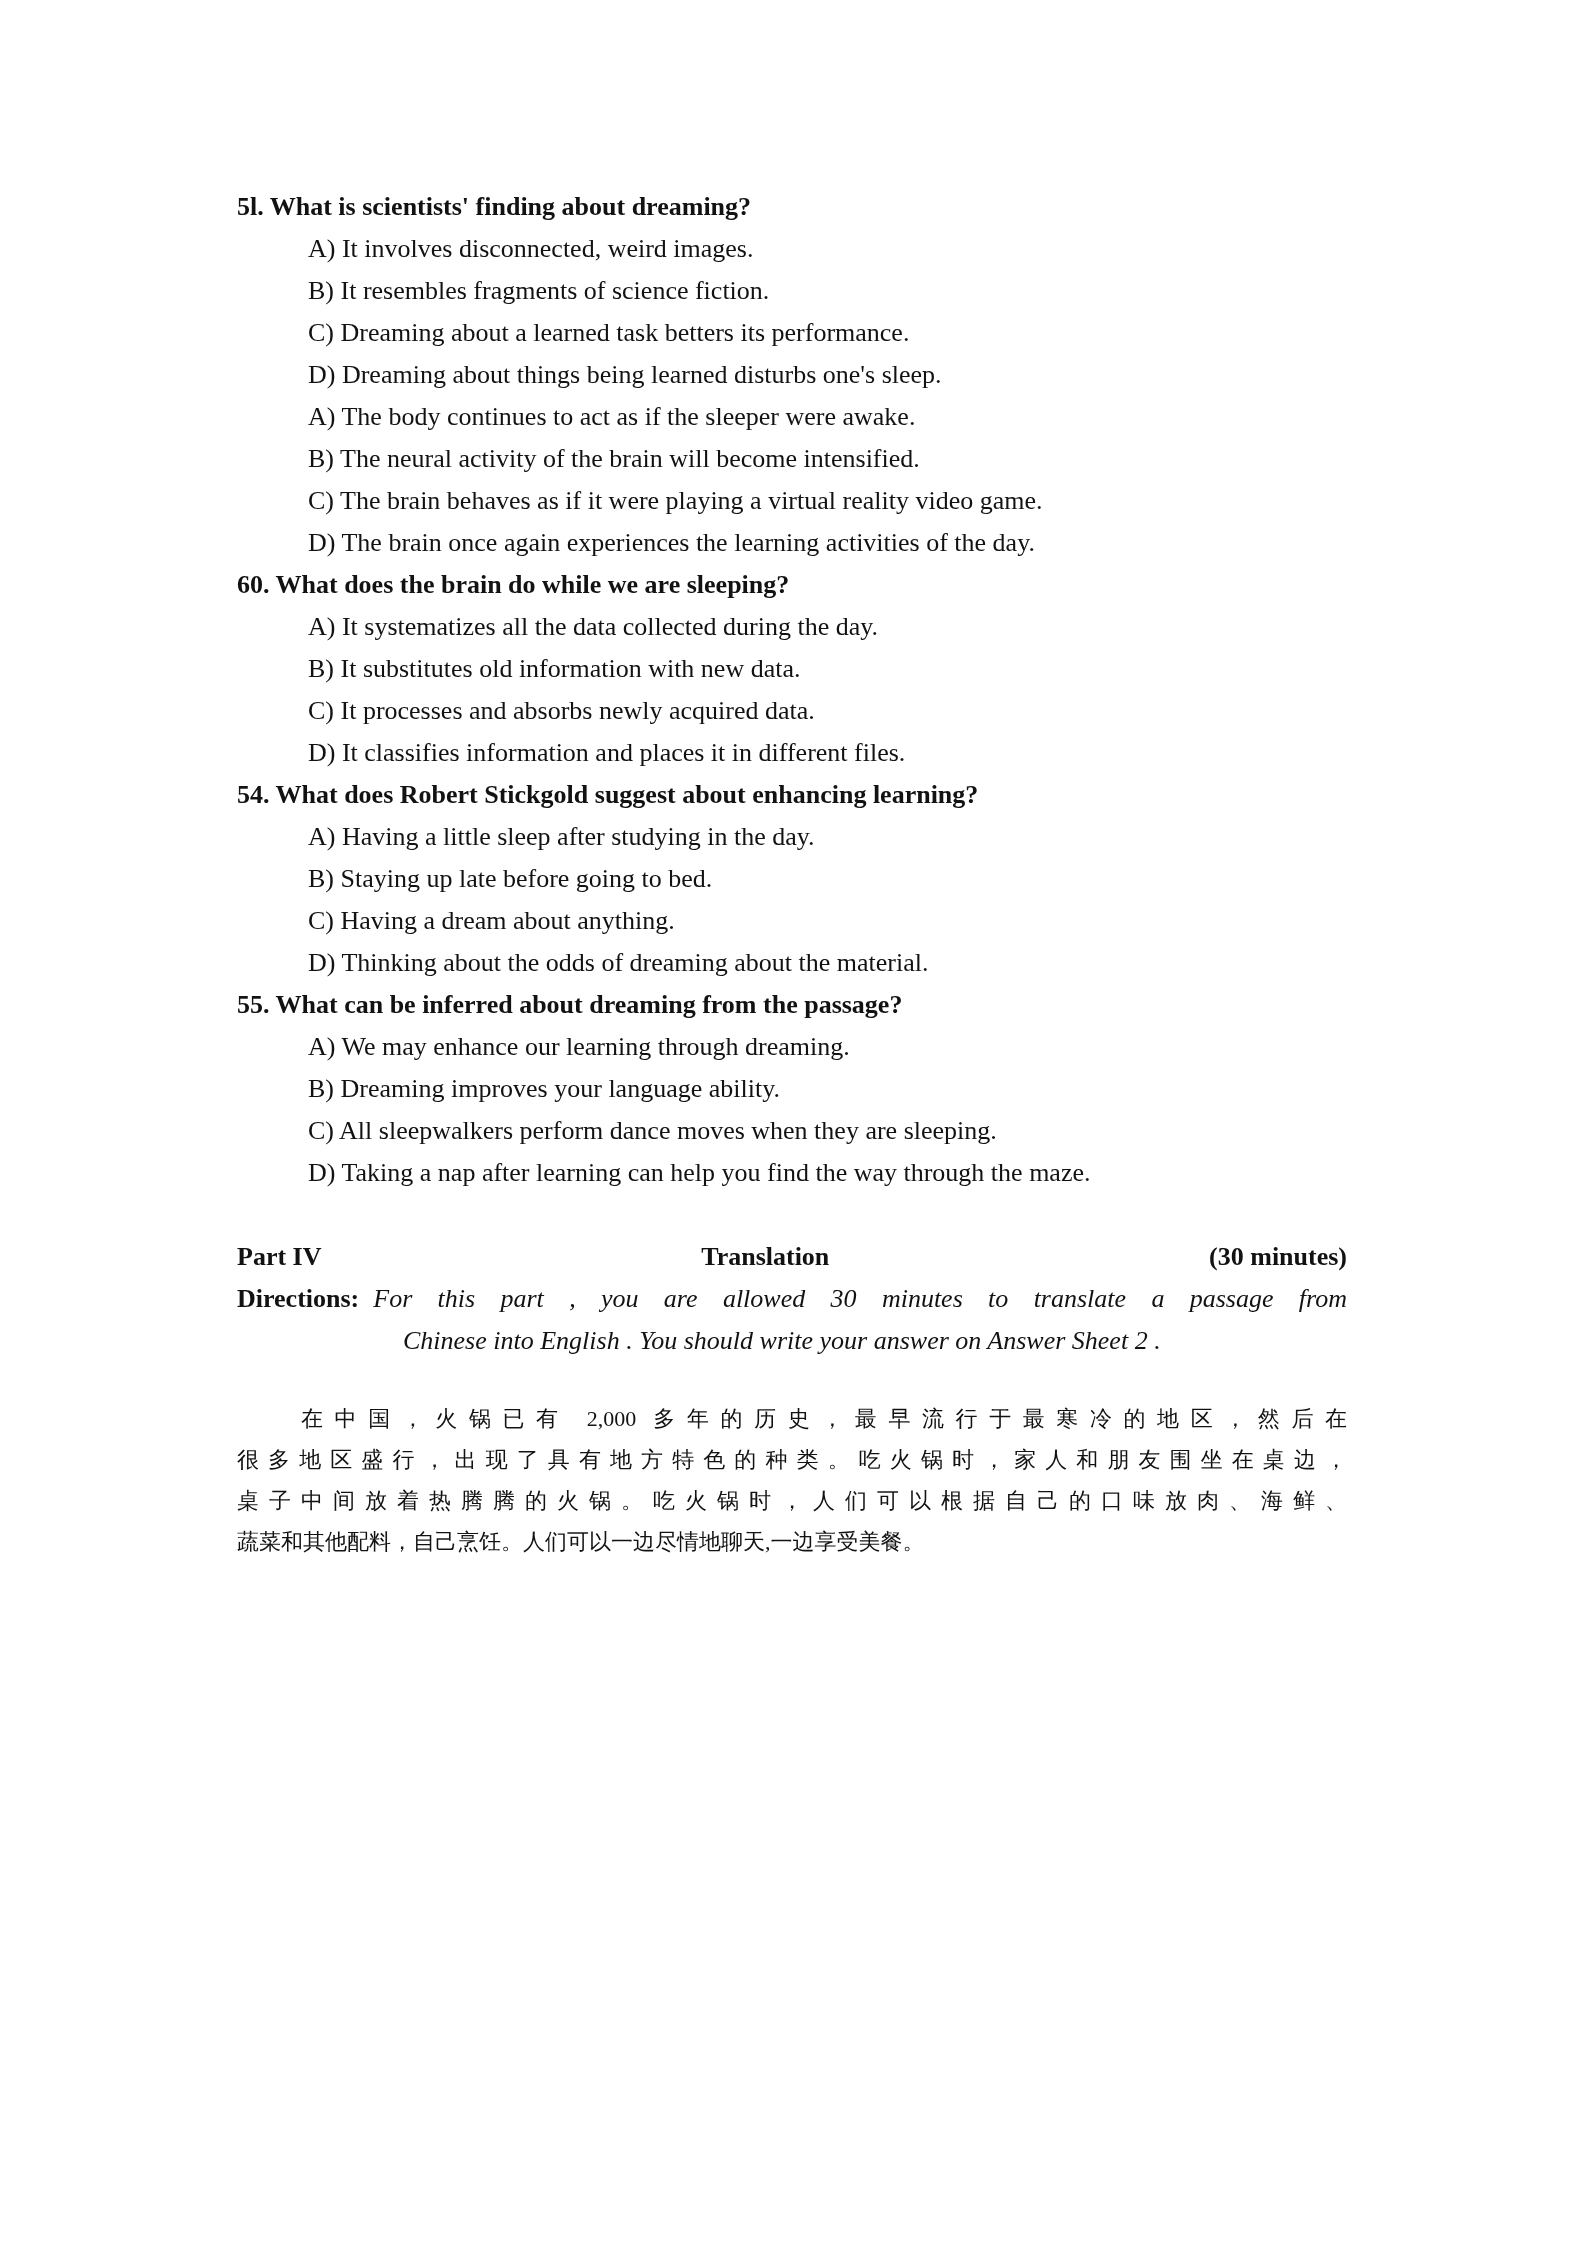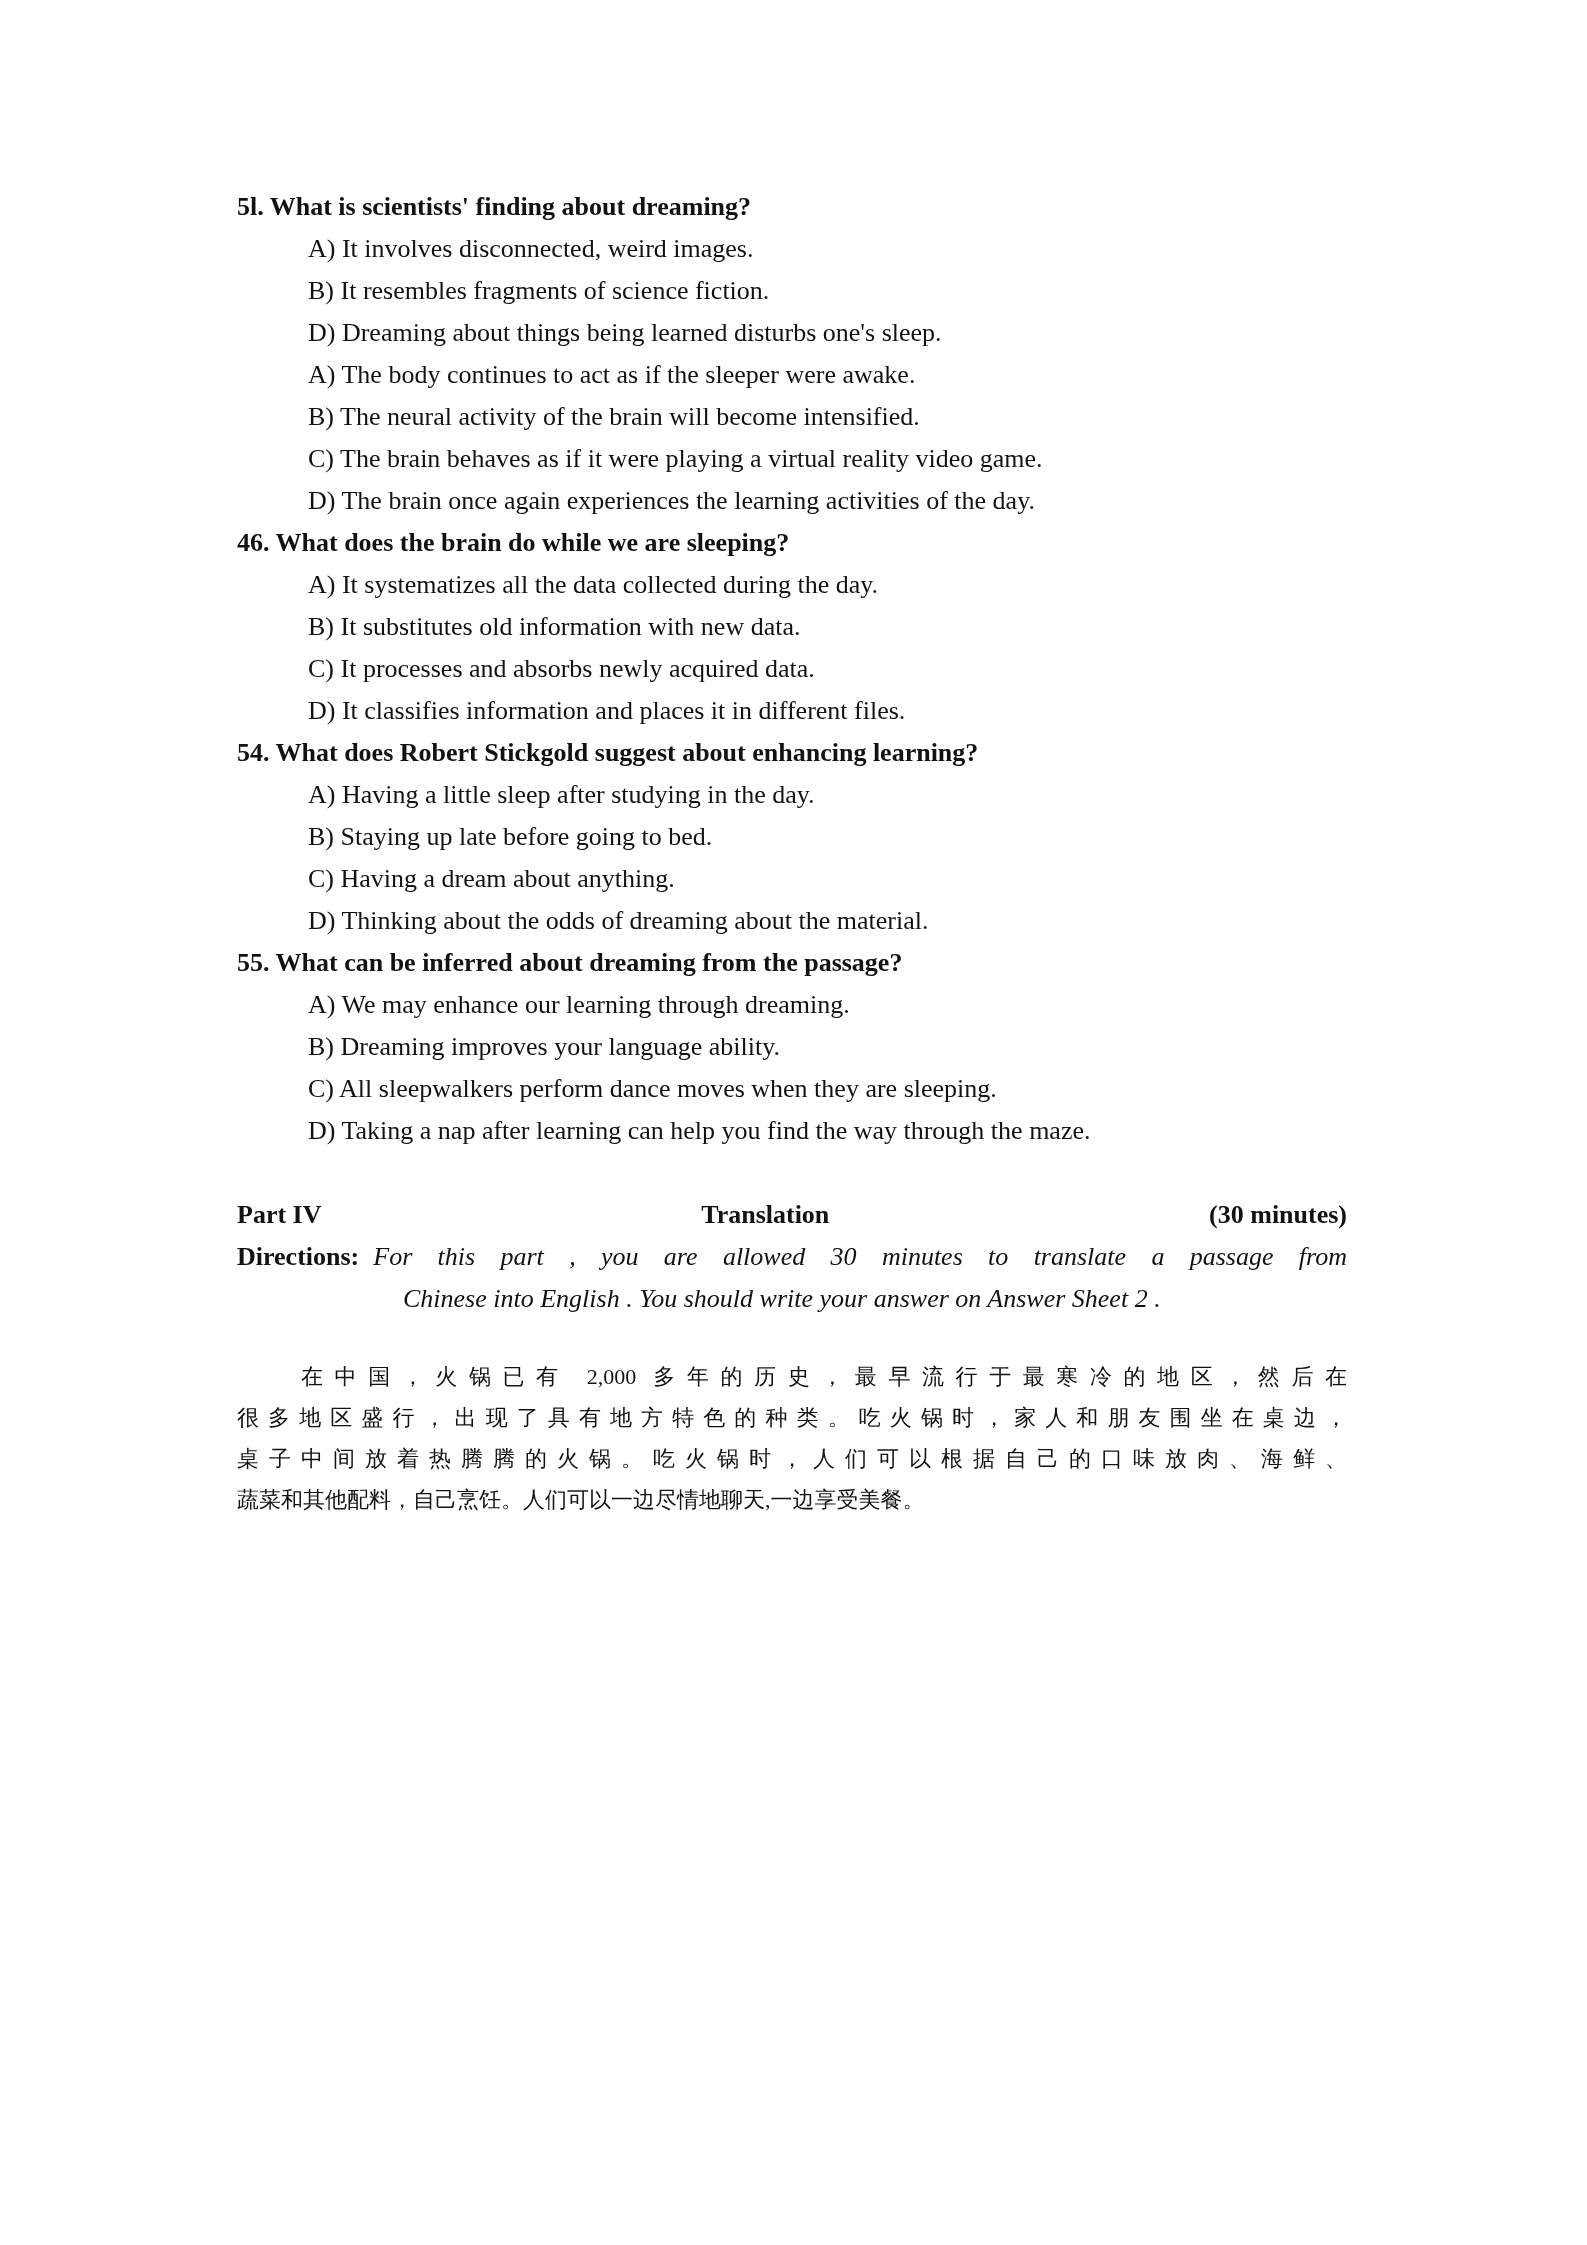--- a/index.html
+++ b/index.html
@@ -85,30 +85,31 @@
 <body>
 
 <div class="page">
   <div class="content">
 
     <section>
       <div>
         <div class="q-stem">5l. What is scientists' finding about dreaming?</div>
         <div class="q-option">A) It involves disconnected, weird images.</div>
         <div class="q-option">B) It resembles fragments of science fiction.</div>
+        <div class="q-option">C) Dreaming about a learned task betters its performance.</div>
         <div class="q-option">D) Dreaming about things being learned disturbs one's sleep.</div>
       </div>
       <div>
         <div class="q-option">A) The body continues to act as if the sleeper were awake.</div>
         <div class="q-option">B) The neural activity of the brain will become intensified.</div>
         <div class="q-option">C) The brain behaves as if it were playing a virtual reality video game.</div>
         <div class="q-option">D) The brain once again experiences the learning activities of the day.</div>
       </div>
       <div>
-        <div class="q-stem">46. What does the brain do while we are sleeping?</div>
+        <div class="q-stem">60. What does the brain do while we are sleeping?</div>
         <div class="q-option">A) It systematizes all the data collected during the day.</div>
         <div class="q-option">B) It substitutes old information with new data.</div>
         <div class="q-option">C) It processes and absorbs newly acquired data.</div>
         <div class="q-option">D) It classifies information and places it in different files.</div>
       </div>
       <div>
         <div class="q-stem">54. What does Robert Stickgold suggest about enhancing learning?</div>
         <div class="q-option">A) Having a little sleep after studying in the day.</div>
         <div class="q-option">B) Staying up late before going to bed.</div>
         <div class="q-option">C) Having a dream about anything.</div>

